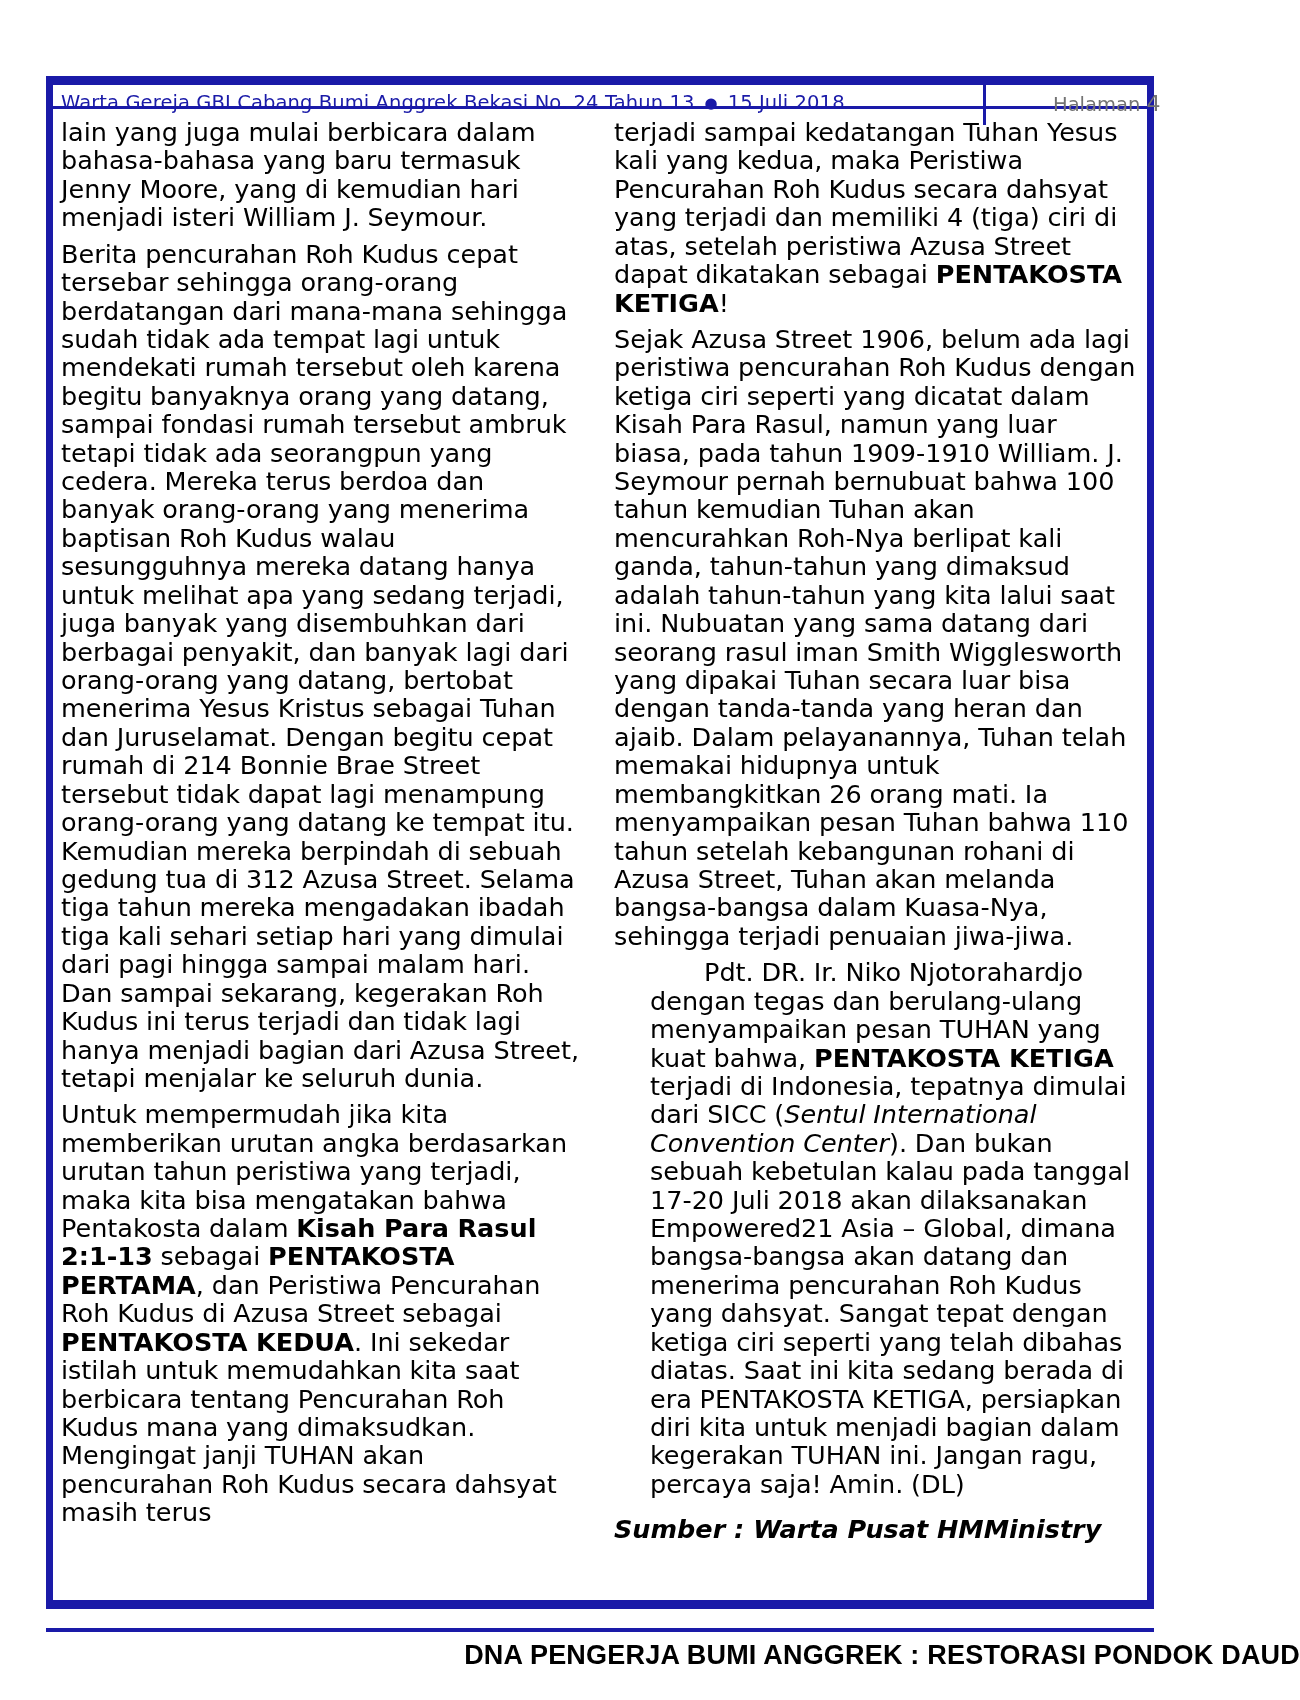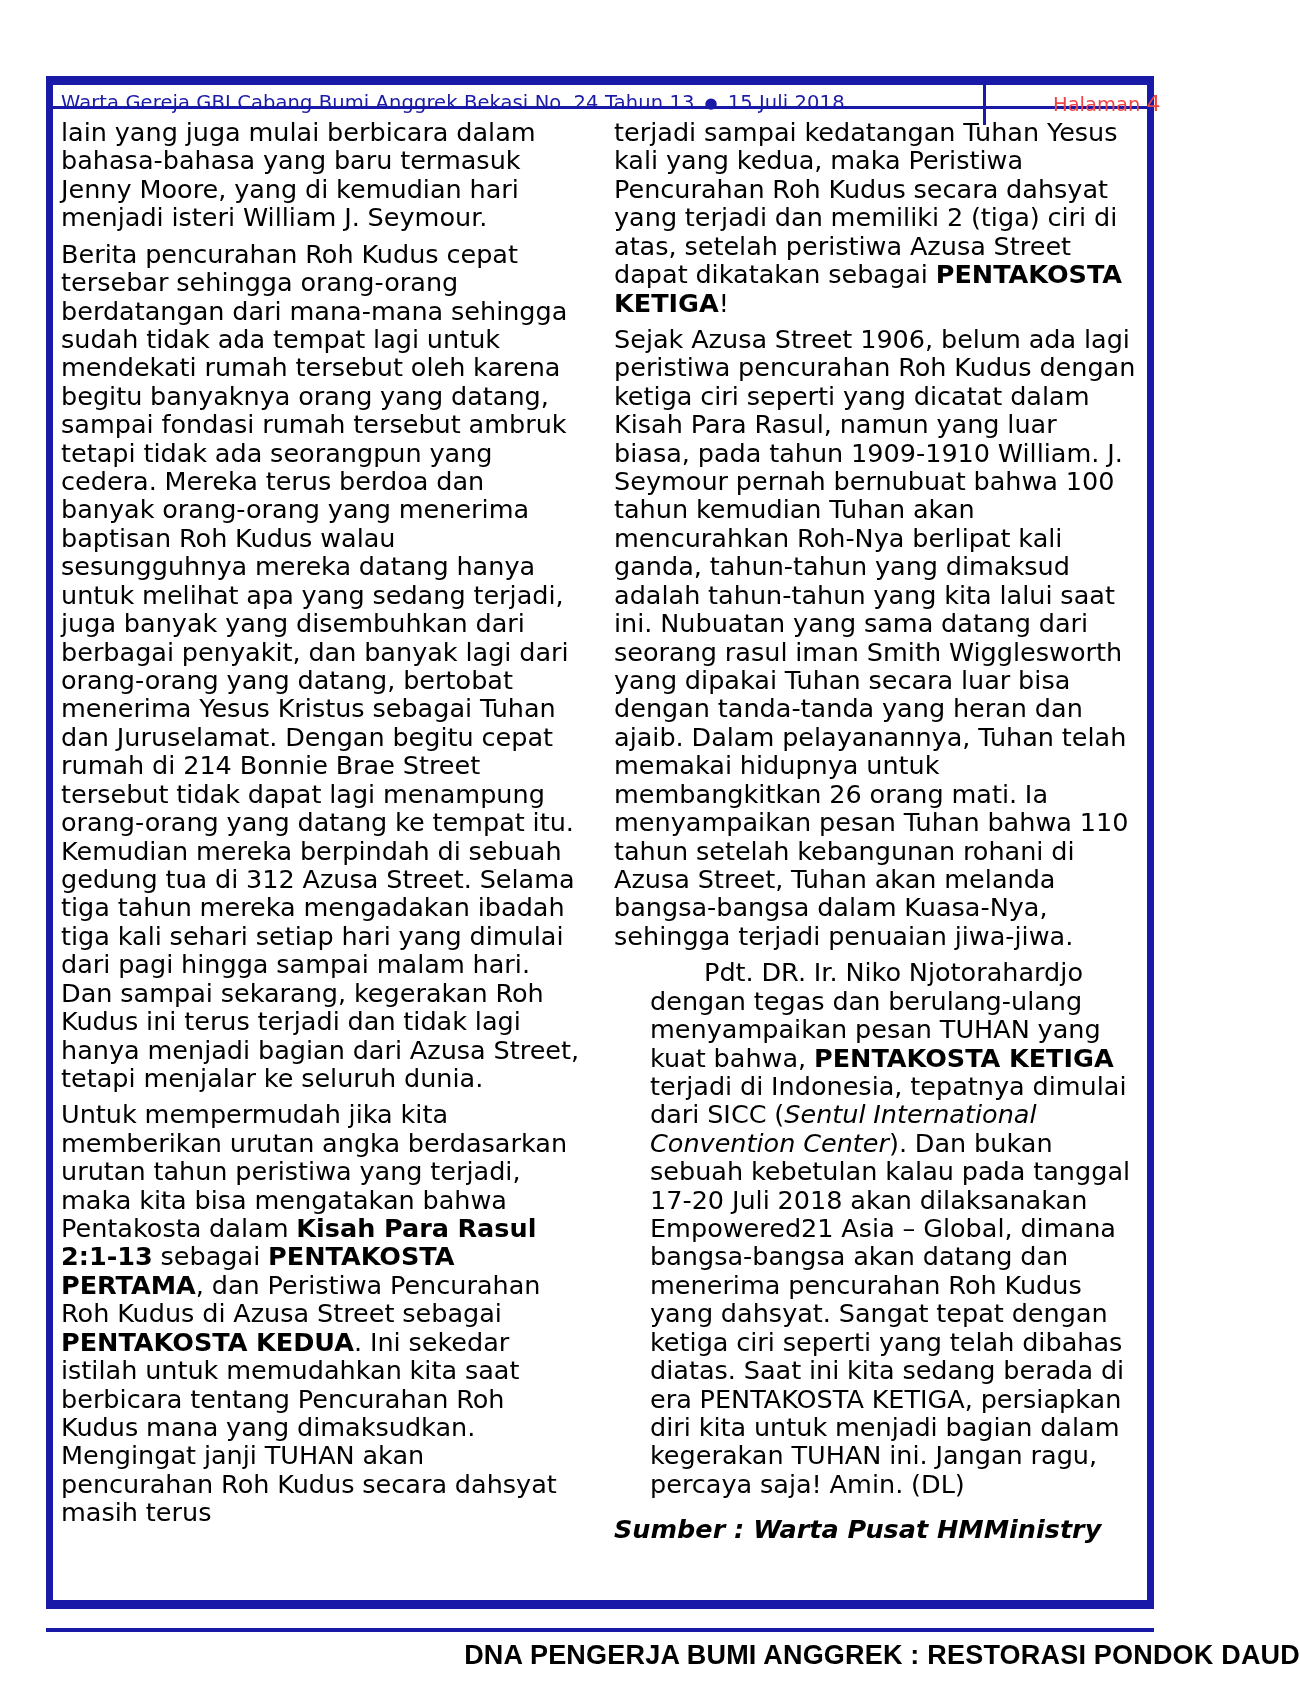--- a/index.html
+++ b/index.html
@@ -97,21 +97,21 @@
     top: 0px;
     width: 3px;
     height: 40px;
     background: #1a1aa8;
   }
   .header-page {
     position: absolute;
     left: 1000px;
     top: 6px;
     font-size: 19.5px;
-    color: #ef4444;
+    color: #737373;
     white-space: nowrap;
   }
   .header-page .pagenum {
     font-size: 22px;
   }
 
   
   .columns {
     position: absolute;
     left: 53px;
@@ -198,21 +198,21 @@
 
   <div class="columns">
 
     <div class="col left">
       <p>lain yang juga mulai berbicara dalam bahasa-bahasa yang baru termasuk Jenny Moore, yang di kemudian hari menjadi isteri William J. Seymour.</p>
       <p>Berita pencurahan Roh Kudus cepat tersebar sehingga orang-orang berdatangan dari mana-mana sehingga sudah tidak ada tempat lagi untuk mendekati rumah tersebut oleh karena begitu banyaknya orang yang datang, sampai fondasi rumah tersebut ambruk tetapi tidak ada seorangpun yang cedera. Mereka terus berdoa dan banyak orang-orang yang menerima baptisan Roh Kudus walau sesungguhnya mereka datang hanya untuk melihat apa yang sedang terjadi, juga banyak yang disembuhkan dari berbagai penyakit, dan banyak lagi dari orang-orang yang datang, bertobat menerima Yesus Kristus sebagai Tuhan dan Juruselamat. Dengan begitu cepat rumah di 214 Bonnie Brae Street  tersebut tidak dapat lagi menampung orang-orang yang datang ke tempat itu. Kemudian mereka berpindah di sebuah gedung tua di 312 Azusa Street. Selama tiga tahun mereka mengadakan ibadah tiga kali sehari setiap hari yang dimulai dari pagi hingga sampai malam hari. Dan sampai sekarang, kegerakan Roh Kudus ini terus terjadi dan tidak lagi hanya menjadi bagian dari Azusa Street,  tetapi menjalar ke seluruh dunia.</p>
       <p><span>Untuk mempermudah jika kita memberikan urutan angka berdasarkan urutan tahun peristiwa yang terjadi, maka kita bisa mengatakan bahwa Pentakosta dalam </span><b>Kisah Para Rasul 2:1-13</b><span> sebagai </span><b>PENTAKOSTA PERTAMA</b><span>, dan Peristiwa Pencurahan Roh Kudus di Azusa Street sebagai </span><b>PENTAKOSTA KEDUA</b><span>. Ini sekedar istilah untuk memudahkan kita saat berbicara tentang Pencurahan Roh Kudus mana yang dimaksudkan. Mengingat janji TUHAN akan pencurahan Roh Kudus secara dahsyat masih terus</span></p>
     </div>
 
     <div class="col right">
-      <p><span>terjadi sampai kedatangan Tuhan Yesus kali yang kedua, maka Peristiwa Pencurahan Roh Kudus secara dahsyat yang terjadi dan memiliki 2 (tiga) ciri di atas, setelah peristiwa Azusa Street dapat dikatakan sebagai </span><b>PENTAKOSTA KETIGA</b><span>!</span></p>
+      <p><span>terjadi sampai kedatangan Tuhan Yesus kali yang kedua, maka Peristiwa Pencurahan Roh Kudus secara dahsyat yang terjadi dan memiliki 4 (tiga) ciri di atas, setelah peristiwa Azusa Street dapat dikatakan sebagai </span><b>PENTAKOSTA KETIGA</b><span>!</span></p>
       <p>Sejak Azusa Street 1906, belum ada lagi peristiwa pencurahan Roh Kudus dengan ketiga ciri seperti yang dicatat dalam Kisah Para Rasul, namun yang luar biasa, pada tahun 1909-1910 William. J. Seymour pernah bernubuat bahwa 100 tahun kemudian Tuhan akan mencurahkan Roh-Nya berlipat kali ganda, tahun-tahun yang dimaksud adalah tahun-tahun yang kita lalui saat ini. Nubuatan yang sama datang dari seorang rasul iman Smith Wigglesworth yang dipakai Tuhan secara luar bisa dengan tanda-tanda yang heran dan ajaib. Dalam pelayanannya, Tuhan telah memakai hidupnya untuk membangkitkan 26 orang mati. Ia menyampaikan pesan Tuhan bahwa 110 tahun setelah kebangunan rohani di Azusa Street, Tuhan akan melanda bangsa-bangsa dalam Kuasa-Nya, sehingga terjadi penuaian jiwa-jiwa.</p>
       <p class="indent"><span>Pdt. DR. Ir. Niko Njotorahardjo dengan tegas dan berulang-ulang menyampaikan pesan TUHAN yang kuat bahwa, </span><b>PENTAKOSTA KETIGA</b><span> terjadi di Indonesia, tepatnya dimulai dari SICC (</span><i>Sentul International Convention Center</i><span>). Dan bukan sebuah kebetulan kalau pada tanggal 17-20 Juli 2018 akan dilaksanakan Empowered21 Asia – Global, dimana bangsa-bangsa akan datang dan menerima pencurahan Roh Kudus yang dahsyat. Sangat tepat dengan ketiga ciri seperti yang telah dibahas diatas. Saat ini kita sedang berada di era PENTAKOSTA KETIGA, persiapkan diri kita untuk menjadi bagian dalam kegerakan TUHAN ini. Jangan ragu, percaya saja! Amin. (DL)</span></p>
       <div class="source-line">Sumber : Warta Pusat HMMinistry</div>
     </div>
 
   </div>
 
   <div class="footer-rule"></div>
   <div class="footer">
     <span class="footer-text">DNA PENGERJA BUMI ANGGREK : RESTORASI PONDOK DAUD</span>

